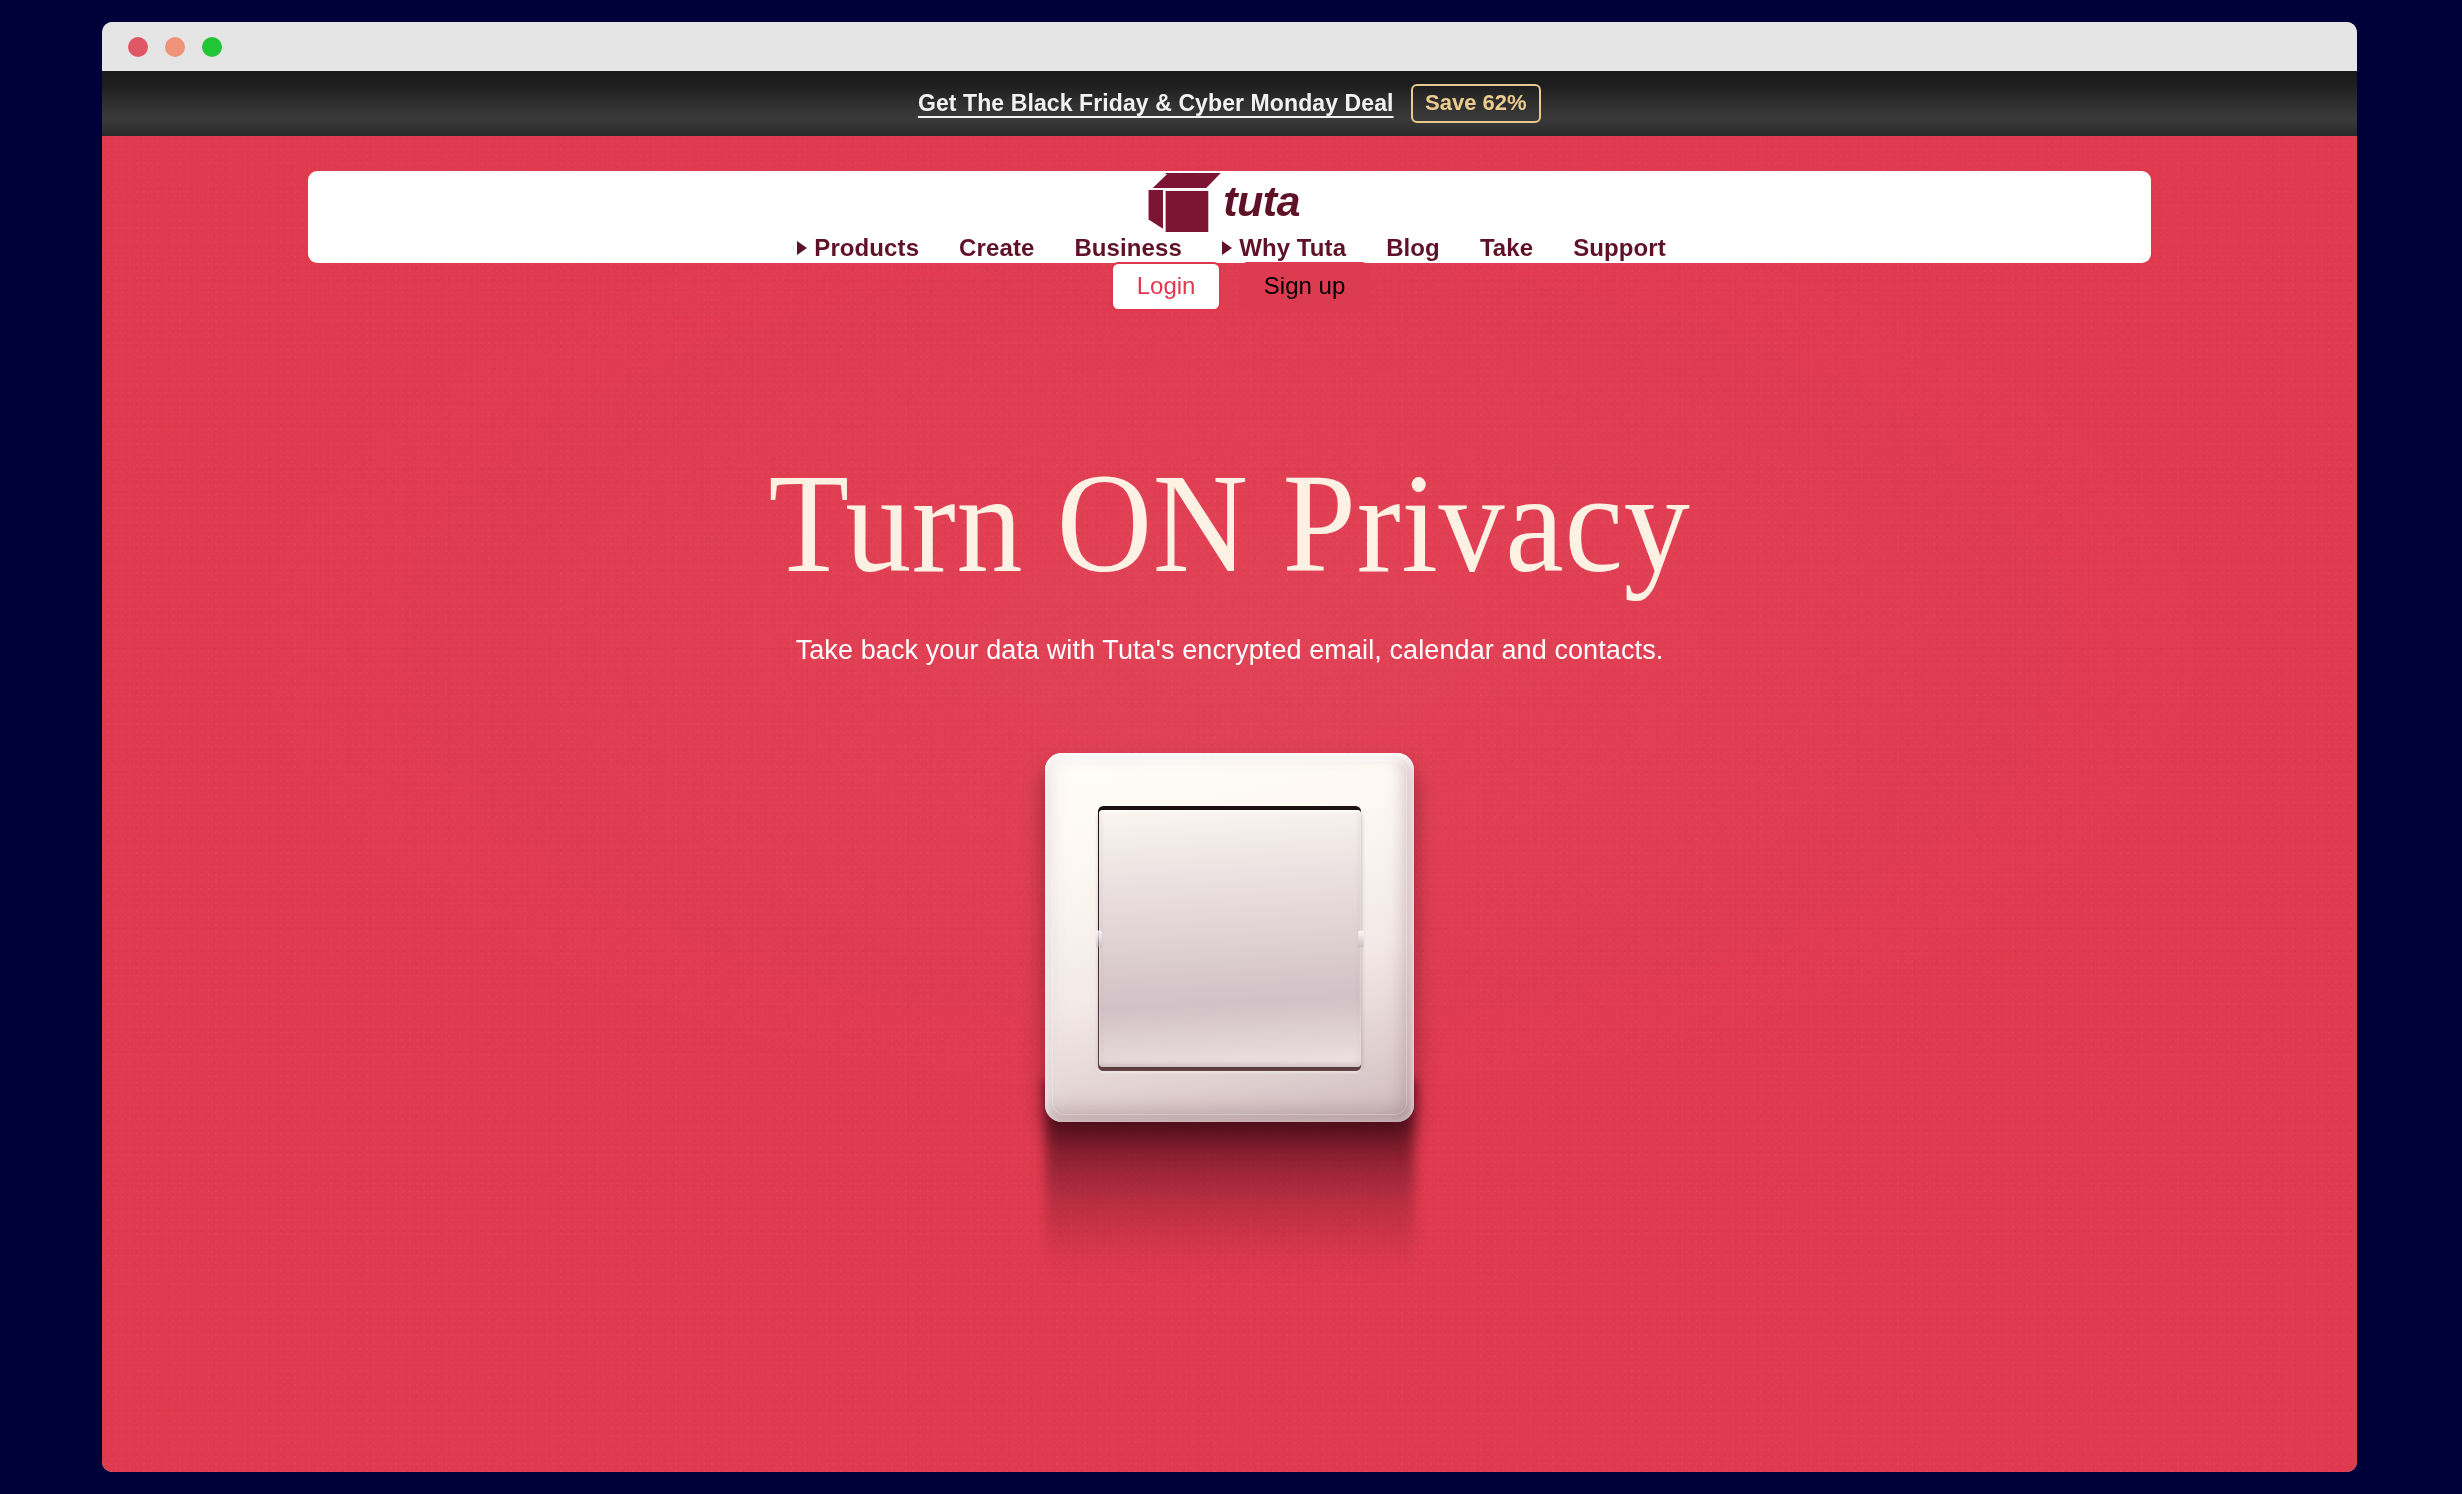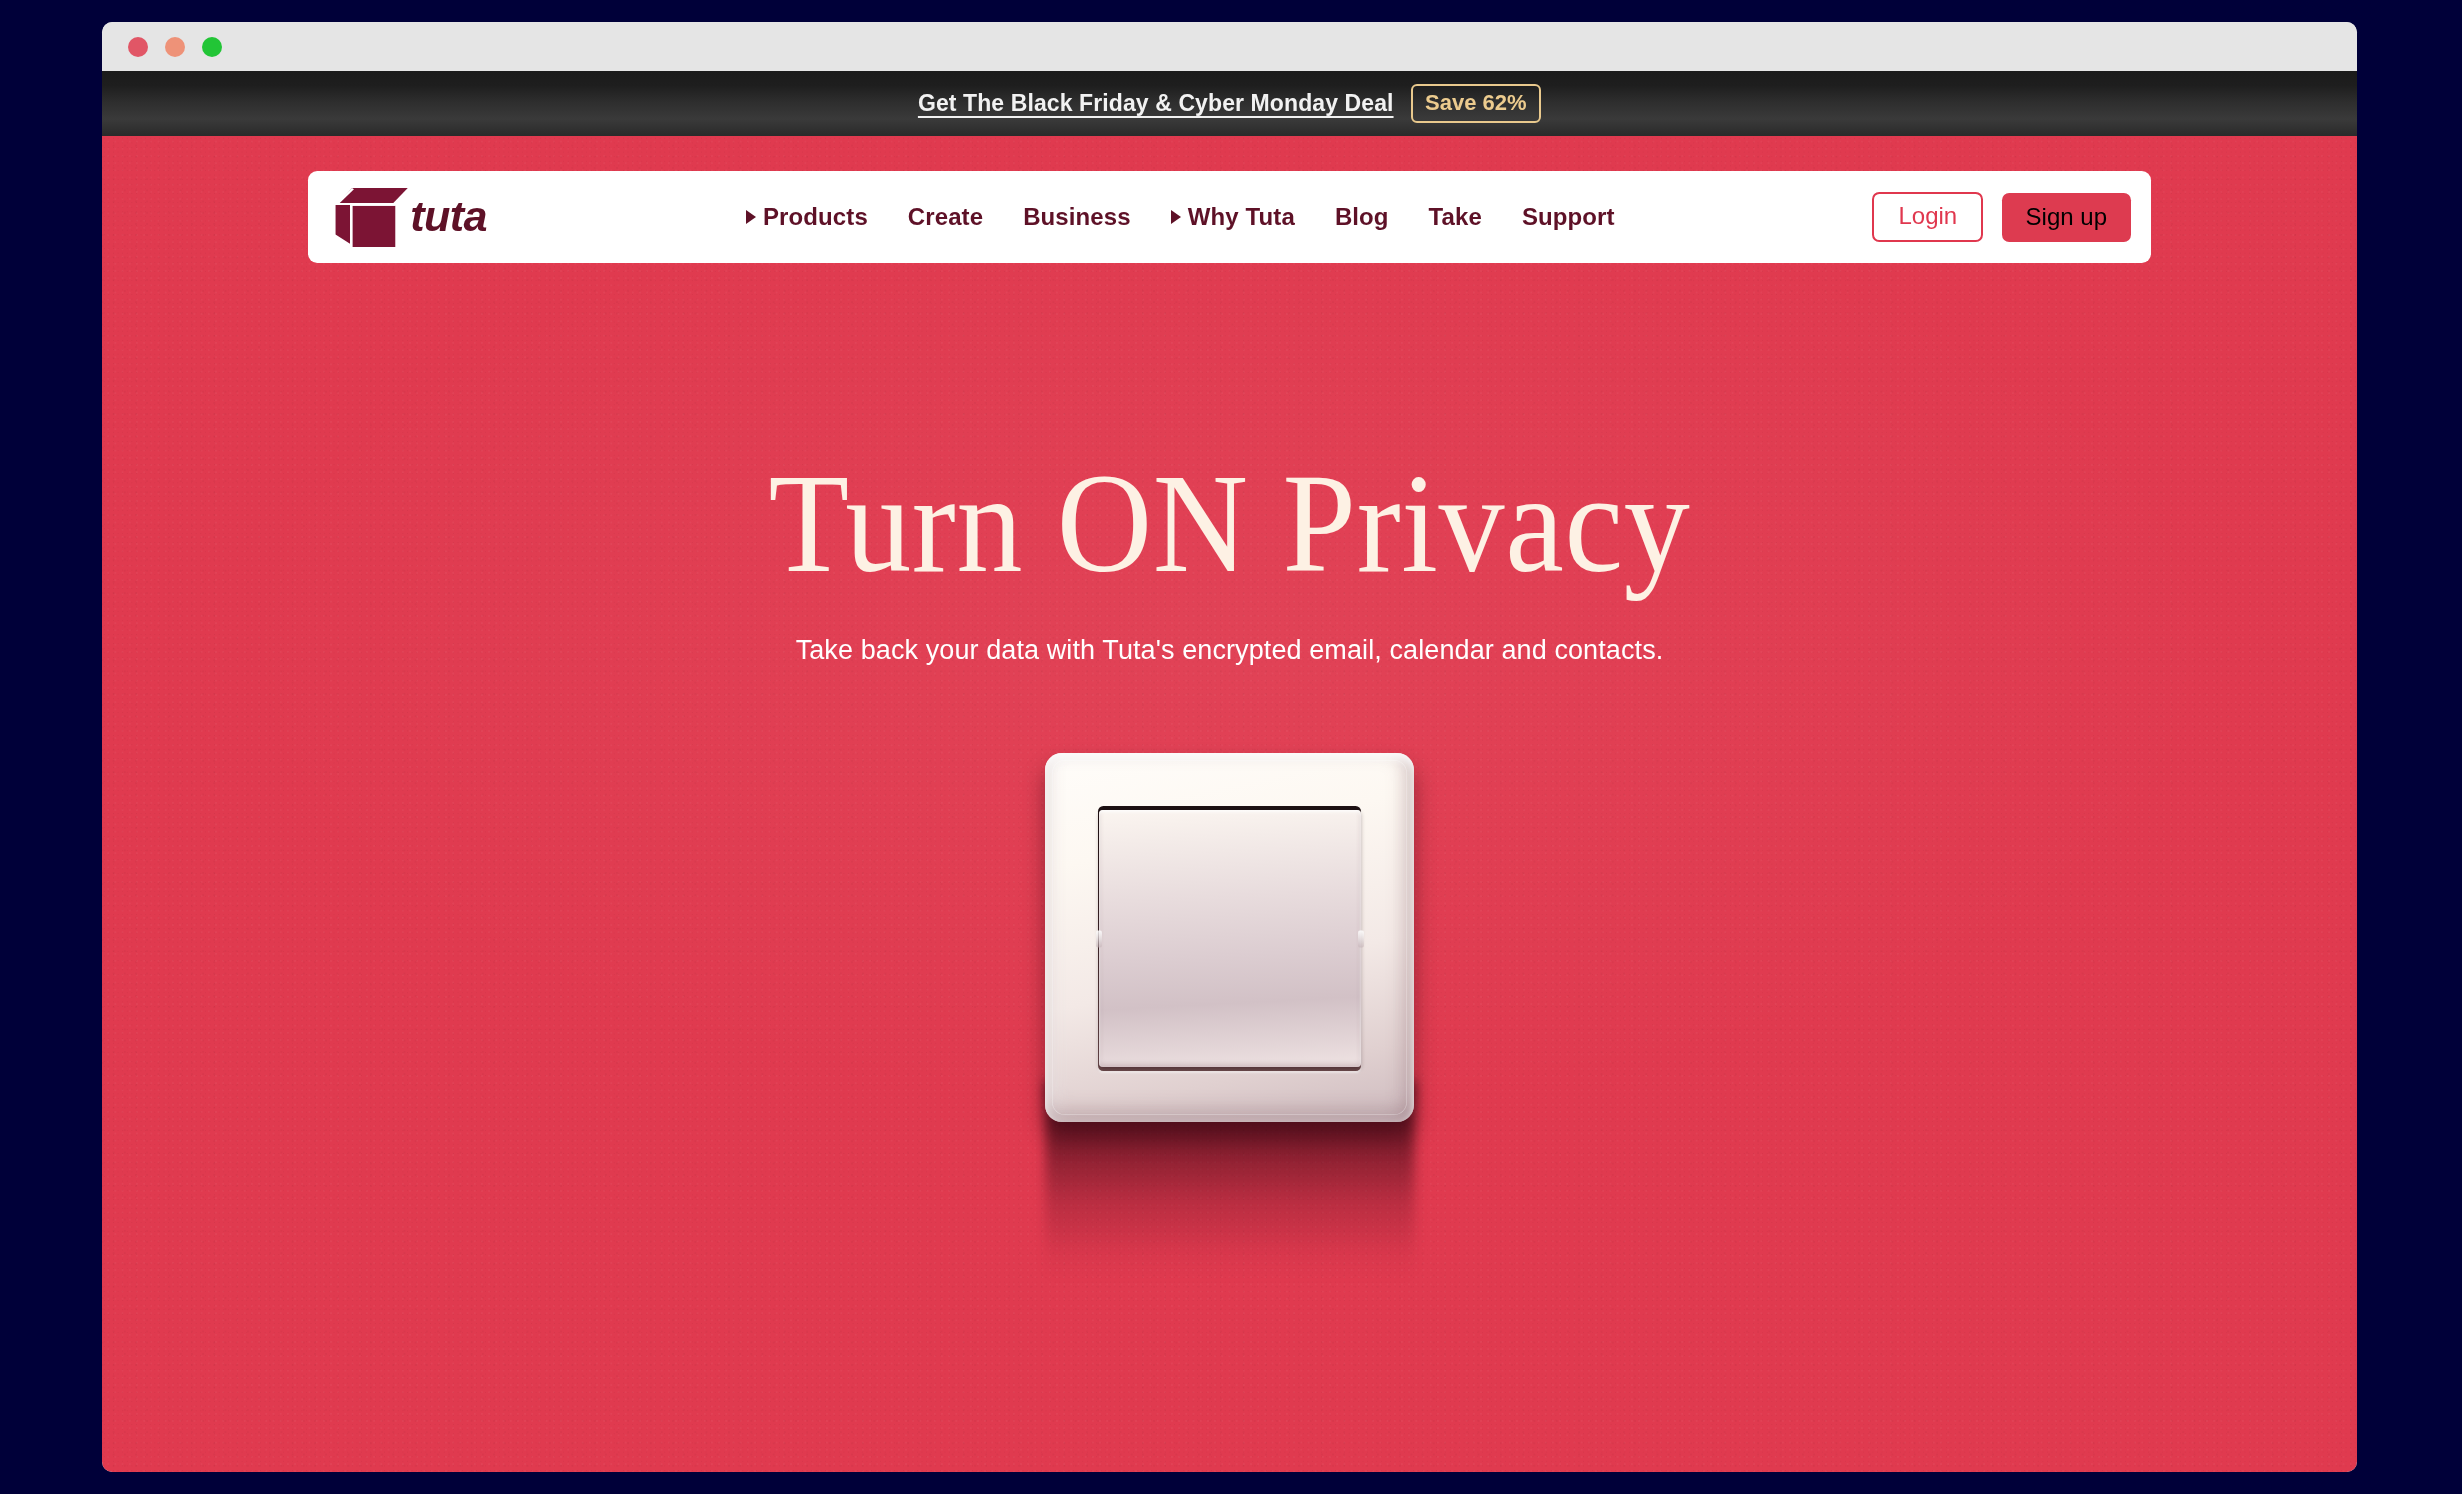--- a/index.html
+++ b/index.html
@@ -140,20 +140,21 @@
     top: 35px;
     width: 1843px;
     height: 92px;
     background: #ffffff;
     border-radius: 9.2px;
     display: flex;
     align-items: center;
     z-index: 6;
     box-sizing: border-box;
     padding: 0 20px 0 24px;
+    flex-direction: column;
   }
 
   .logo {
     display: flex;
     align-items: center;
     gap: 0;
     cursor: pointer;
     flex: 0 0 auto;
     margin-right: 12px;
   }

